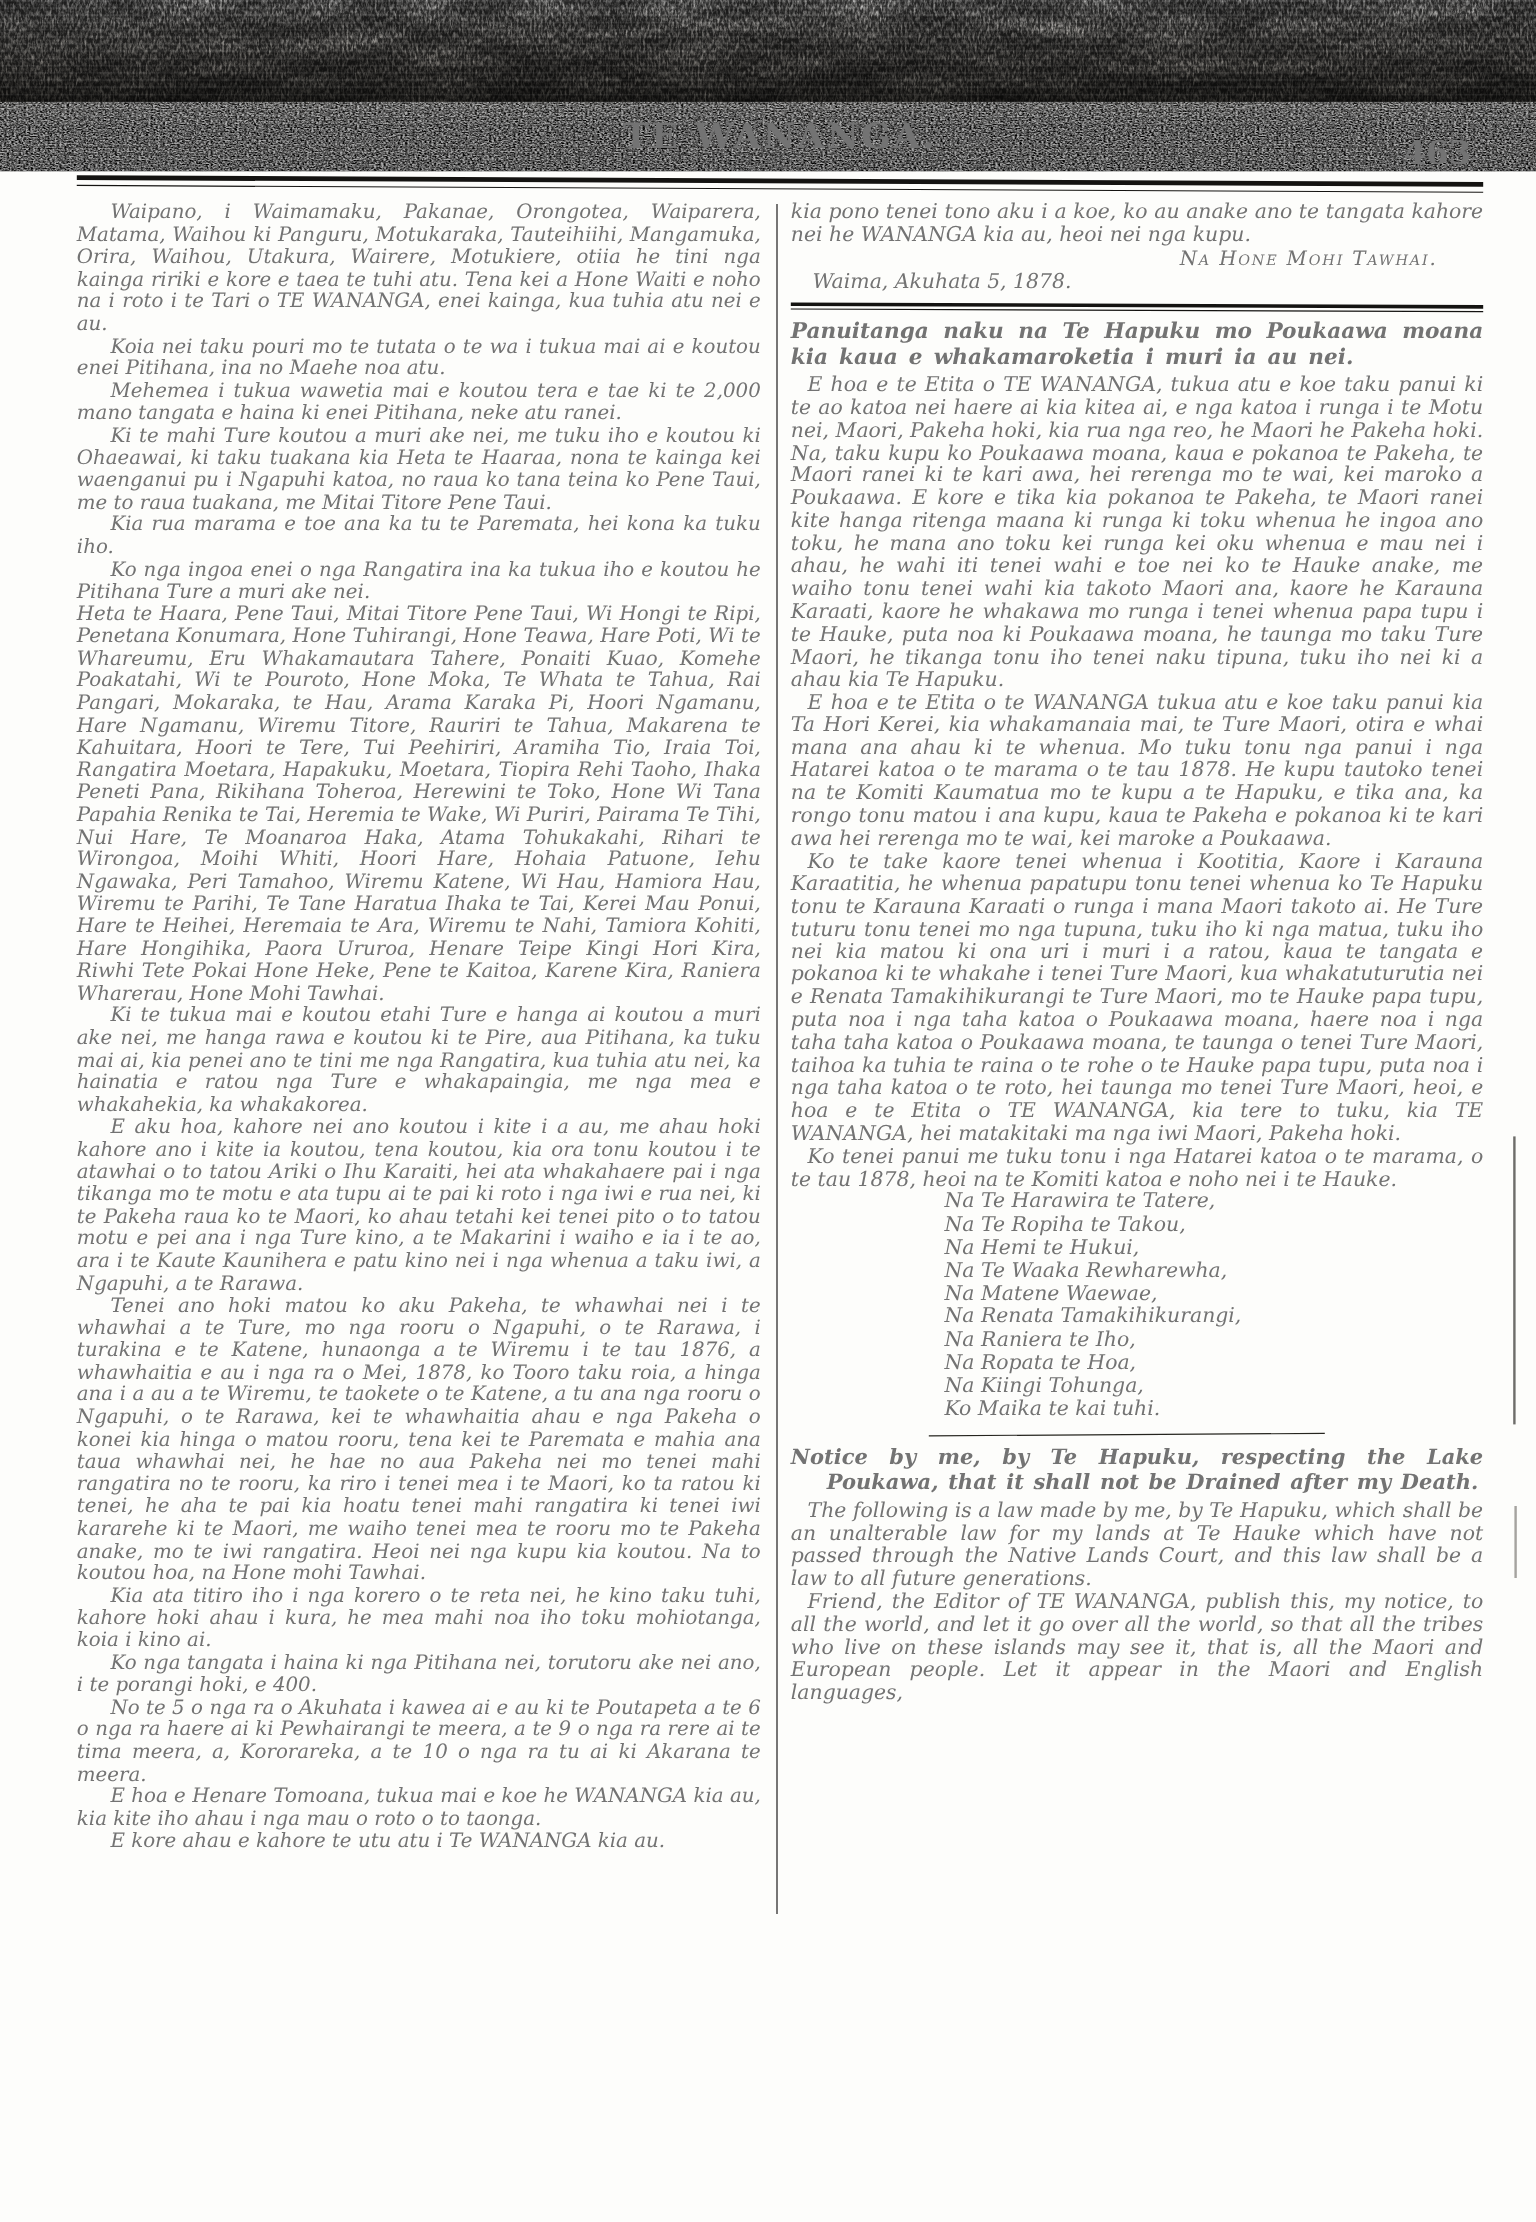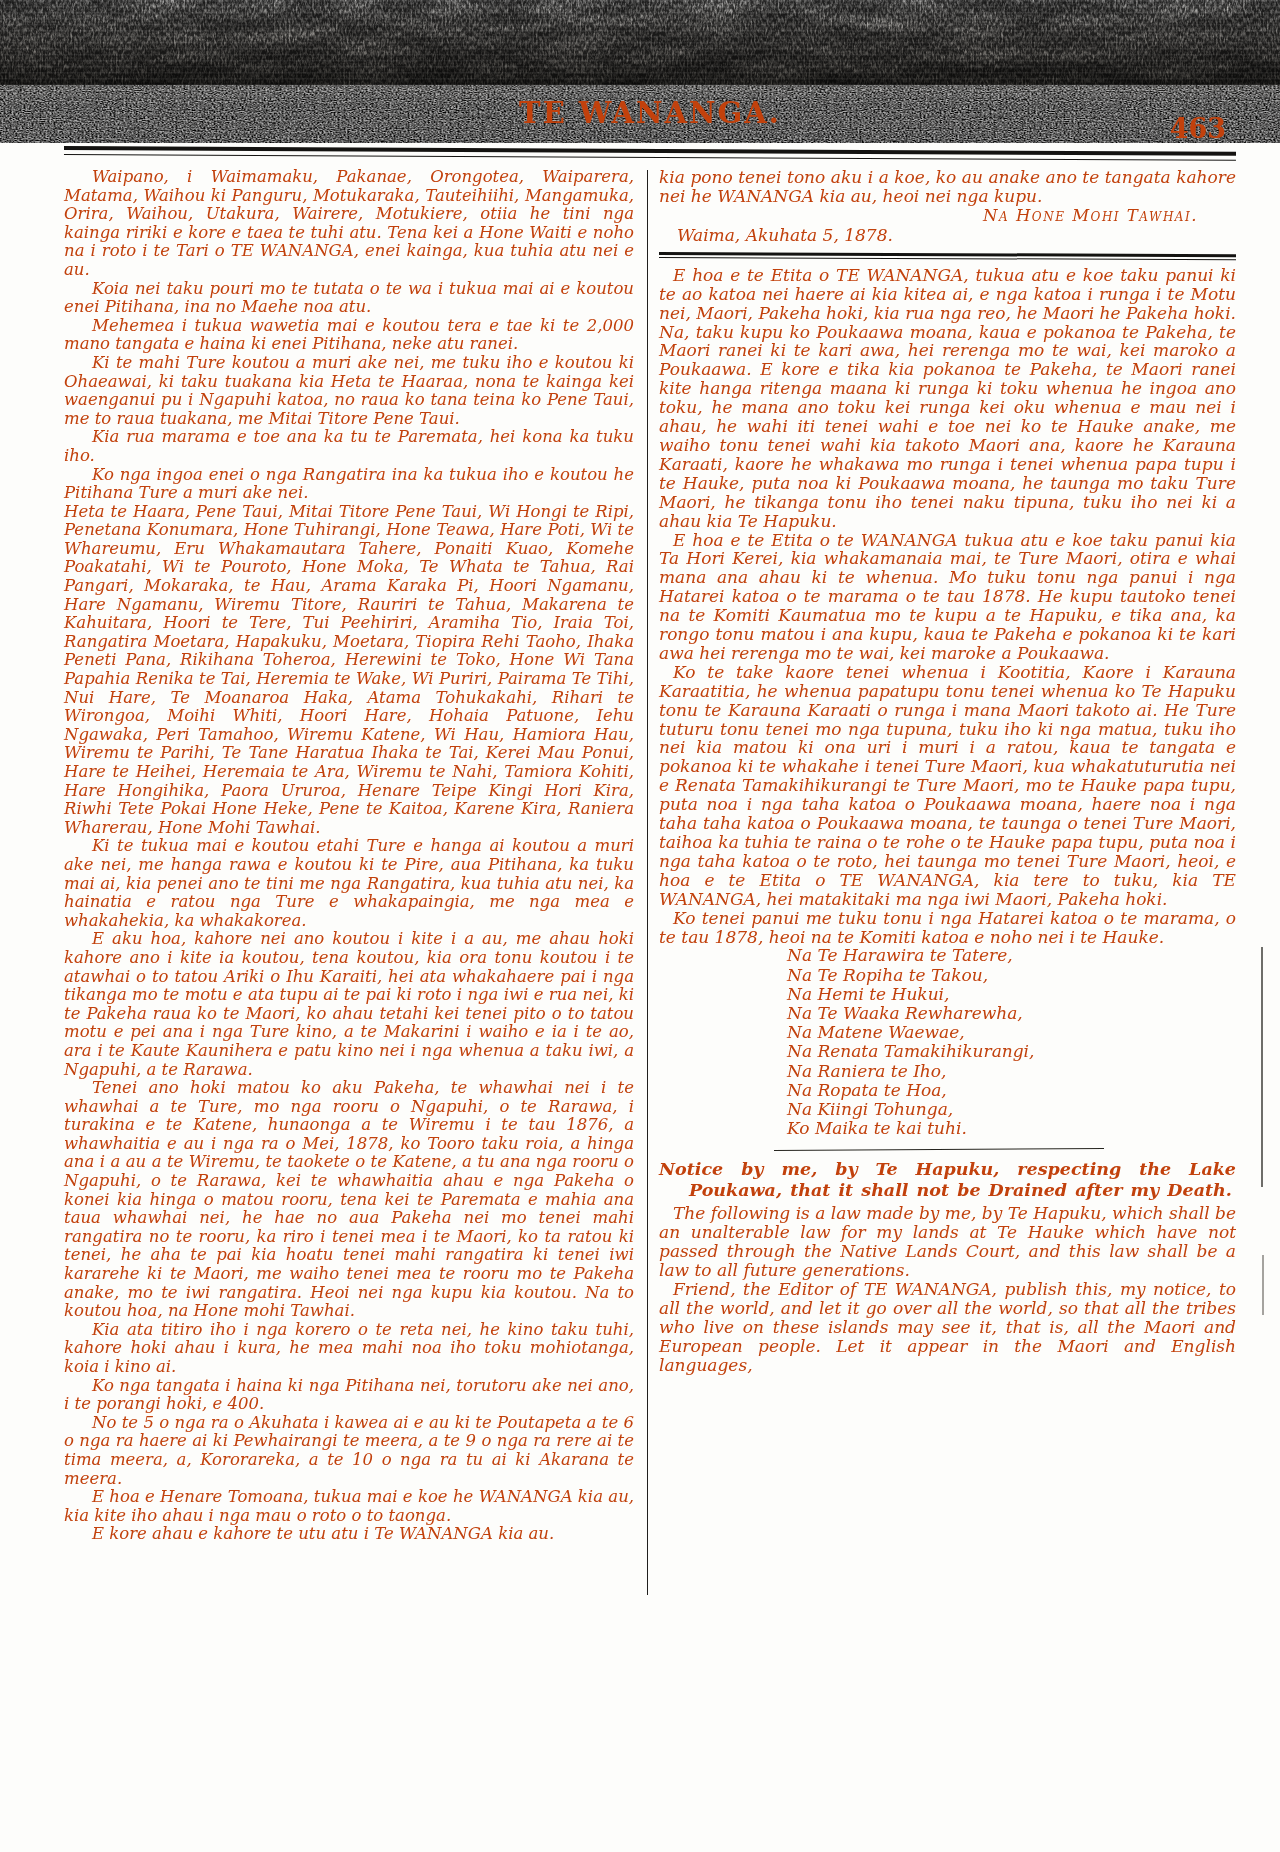--- a/index.html
+++ b/index.html
@@ -1,18 +1,18 @@
 <!DOCTYPE html>
 <html><head>
 <meta charset="utf-8">
 <style>
   html,body{margin:0;padding:0;}
   body{width:1280px;height:1852px;background:#ffffff;}
   .page{position:relative;width:1280px;height:1852px;background:#fdfdfb;overflow:hidden;
-        font-family:"DejaVu Serif","Liberation Serif",serif;color:#c2410c;}
+        font-family:"DejaVu Serif","Liberation Serif",serif;color:#737373;}
 
   
   .scan-band{position:absolute;top:0;left:0;width:1280px;height:143px;}
   .scan-band svg{display:block;}
   .streaks{position:absolute;left:0;top:0;width:1280px;height:143px;
     background:repeating-linear-gradient(to bottom,
       rgba(255,255,255,0.05) 0 1px, rgba(0,0,0,0.10) 2px 3px, rgba(0,0,0,0) 3px 6px);}
 
   
   .masthead{position:relative;height:44px;margin-top:96px;}
@@ -134,20 +134,21 @@
     <div class="col-right">
       <p class="p-flush">kia pono tenei tono aku i a koe, ko au anake ano te tangata kahore nei he WANANGA kia au, heoi nei nga kupu.</p>
       <div class="signoff">Na Hone Mohi Tawhai.</div>
       <div class="dateline">Waima, Akuhata 5, 1878.</div>
 
       <div class="rule-double2">
         <div class="r1"></div>
           <div class="r2"></div>
       </div>
 
+      <div class="maori-heading">Panuitanga naku na Te Hapuku mo Poukaawa moana kia kaua e whakamaroketia i muri ia au nei.</div>
 
       <p>E hoa e te Etita o TE WANANGA, tukua atu e koe taku panui ki te ao katoa nei haere ai kia kitea ai, e nga katoa i runga i te Motu nei, Maori, Pakeha hoki, kia rua nga reo, he Maori he Pakeha hoki.  Na, taku kupu ko Poukaawa moana, kaua e pokanoa te Pakeha, te Maori ranei ki te kari awa, hei rerenga mo te wai, kei maroko a Poukaawa.  E kore e tika kia pokanoa te Pakeha, te Maori ranei kite hanga ritenga maana ki runga ki toku whenua he ingoa ano toku, he mana ano toku kei runga kei oku whenua e mau nei i ahau, he wahi iti tenei wahi e toe nei ko te Hauke anake, me waiho tonu tenei wahi kia takoto Maori ana, kaore he Karauna Karaati, kaore he whakawa mo runga i tenei whenua papa tupu i te Hauke, puta noa ki Poukaawa moana, he taunga mo taku Ture Maori, he tikanga tonu iho tenei naku tipuna, tuku iho nei ki a ahau kia Te Hapuku.</p>
       <p>E hoa e te Etita o te WANANGA tukua atu e koe taku panui kia Ta Hori Kerei, kia whakamanaia mai, te Ture Maori, otira e whai mana ana ahau ki te whenua.  Mo tuku tonu nga panui i nga Hatarei katoa o te marama o te tau 1878.  He kupu tautoko tenei na te Komiti Kaumatua mo te kupu a te Hapuku, e tika ana, ka rongo tonu matou i ana kupu, kaua te Pakeha e pokanoa ki te kari awa hei rerenga mo te wai, kei maroke a Poukaawa.</p>
       <p>Ko te take kaore tenei whenua i Kootitia, Kaore i Karauna Karaatitia, he whenua papatupu tonu tenei whenua ko Te Hapuku tonu te Karauna Karaati o runga i mana Maori takoto ai.  He Ture tuturu tonu tenei mo nga tupuna, tuku iho ki nga matua, tuku iho nei kia matou ki ona uri i muri i a ratou, kaua te tangata e pokanoa ki te whakahe i tenei Ture Maori, kua whakatuturutia nei e Renata Tamakihikurangi te Ture Maori, mo te Hauke papa tupu, puta noa i nga taha katoa o Poukaawa moana, haere noa i nga taha taha katoa o Poukaawa moana, te taunga o tenei Ture Maori, taihoa ka tuhia te raina o te rohe o te Hauke papa tupu, puta noa i nga taha katoa o te roto, hei taunga mo tenei Ture Maori, heoi, e hoa e te Etita o TE WANANGA, kia tere to tuku, kia TE WANANGA, hei matakitaki ma nga iwi Maori, Pakeha hoki.</p>
       <p>Ko tenei panui me tuku tonu i nga Hatarei katoa o te marama, o te tau 1878, heoi na te Komiti katoa e noho nei i te Hauke.</p>
 
       <div class="signatures">
         <div>Na Te Harawira te Tatere,</div>
         <div>Na Te Ropiha te Takou,</div>
         <div>Na Hemi te Hukui,</div>

